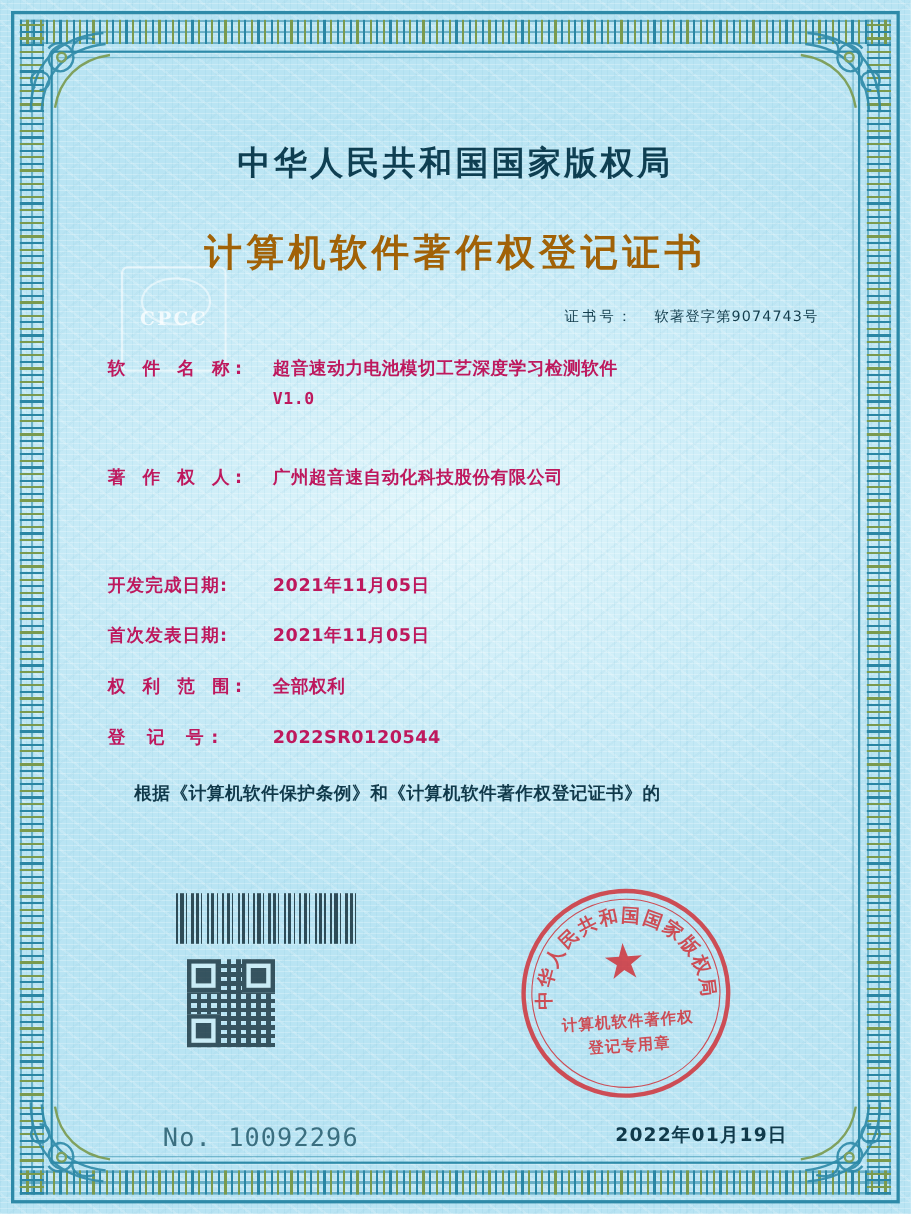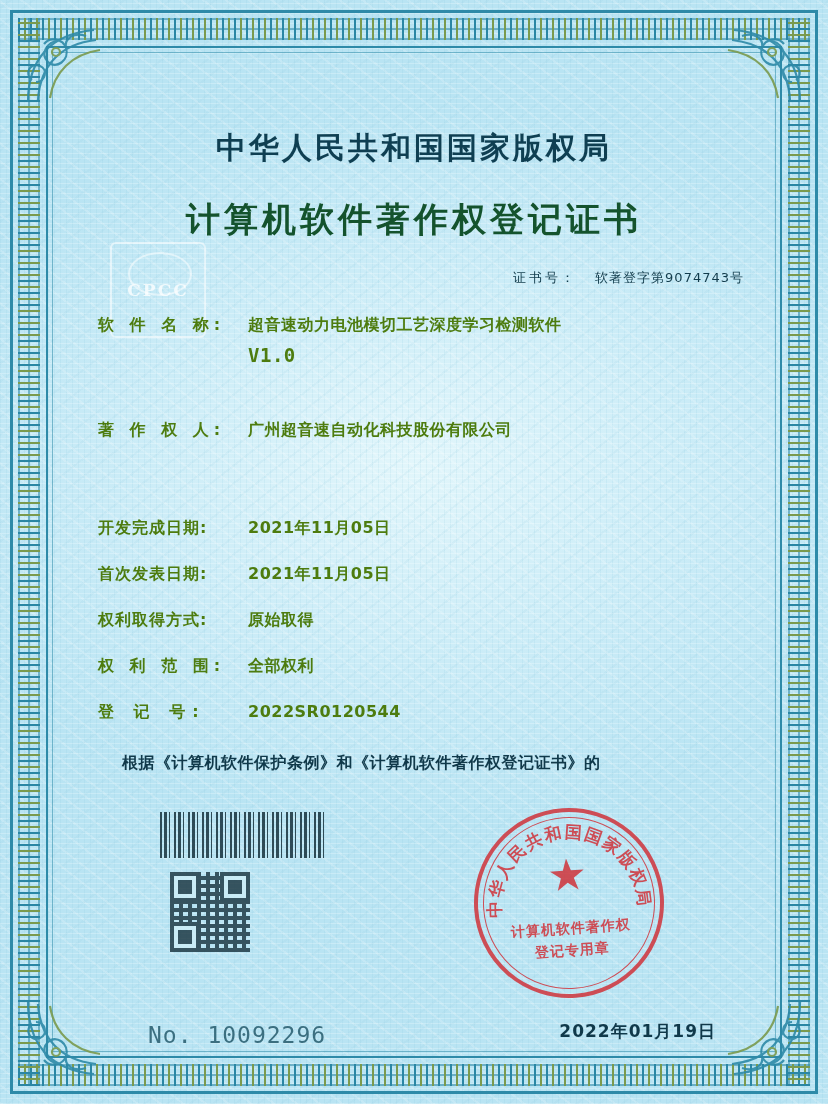--- a/index.html
+++ b/index.html
@@ -118,59 +118,59 @@
     letter-spacing: 3px;
     color: #0f3f52;
     margin-top: 68px;
   }
   .title-main {
     text-align: center;
     font-family: "DejaVu Serif", "Liberation Serif", serif;
     font-weight: 700;
     font-size: 34px;
     letter-spacing: 4px;
-    color: #14532d;
-    margin-top: 28px;
+    color: #a16207;
+    margin-top: 38px;
   }
   .cert-no {
     text-align: right;
     font-size: 13px;
     color: #123c4c;
     margin-top: 26px;
     padding-right: 24px;
     letter-spacing: 1px;
   }
   .cert-no .label { letter-spacing: 3px; }
   .cert-no .value { margin-left: 18px; }
 
   .fields {
     margin-top: 26px;
     padding-left: 38px;
   }
   .field-row {
     display: flex;
     align-items: flex-start;
     font-size: 16px;
-    color: #4d7c0f;
+    color: #be185d;
     margin-bottom: 22px;
     line-height: 1.5;
   }
   .field-label {
     width: 150px;
     flex: 0 0 150px;
     font-weight: 700;
     letter-spacing: 1px;
   }
   .field-label.sp4 { letter-spacing: 7px; }
   .field-label.sp3 { letter-spacing: 5px; }
   .field-value {
     font-weight: 700;
     letter-spacing: 0.5px;
   }
-  .field-value .line2 { display:block; font-family:"DejaVu Sans Mono","Liberation Mono",monospace; font-size:19px; margin-top:4px;}
+  .field-value .line2 { display:block; font-family:"DejaVu Sans Mono","Liberation Mono",monospace; font-size:15px; margin-top:4px;}
   .gap-big { height: 26px; }
 
   .statement {
     margin-top: 14px;
     padding: 0 24px 0 30px;
     font-size: 16px;
     line-height: 2.1;
     color: #10394a;
     font-weight: 700;
     letter-spacing: 0.5px;
@@ -426,24 +426,20 @@
       <div class="field-row">
         <div class="field-label">开发完成日期:</div>
         <div class="field-value">2021年11月05日</div>
       </div>
 
       <div class="field-row">
         <div class="field-label">首次发表日期:</div>
         <div class="field-value">2021年11月05日</div>
       </div>
 
-      <div class="field-row">
-        <div class="field-label">权利取得方式:</div>
-        <div class="field-value">原始取得</div>
-      </div>
 
       <div class="field-row">
         <div class="field-label sp3">权 利 范 围:</div>
         <div class="field-value">全部权利</div>
       </div>
 
       <div class="field-row">
         <div class="field-label sp4">登 记 号:</div>
         <div class="field-value">2022SR0120544</div>
       </div>

